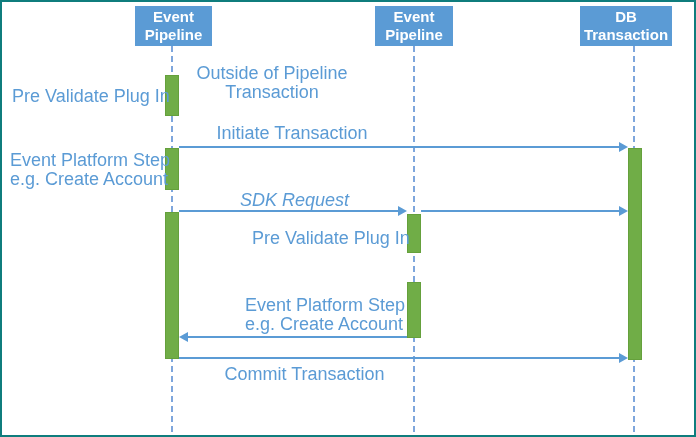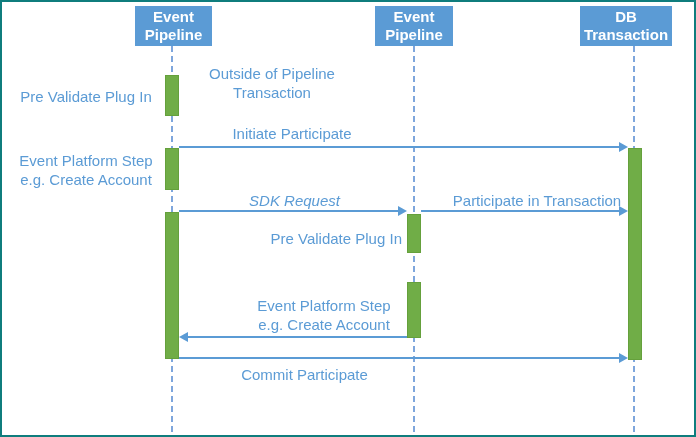--- a/index.html
+++ b/index.html
@@ -53,21 +53,21 @@
   .head-left{
     position:absolute;
     width:0;height:0;
     border-top:5px solid transparent;
     border-bottom:5px solid transparent;
     border-right:9px solid #5b9bd5;
   }
   .lbl{
     position:absolute;
     color:#5b9bd5;
-    font-size:15px;
+    font-size:18px;
     line-height:19px;
     text-align:center;
     white-space:nowrap;
   }
 </style>
 </head>
 <body>
 
 <div id="frame">
 
@@ -90,36 +90,35 @@
 
   <div class="activation" style="left:163px;top:73px;height:41px;"></div>
   <div class="activation" style="left:163px;top:146px;height:42px;"></div>
   <div class="activation" style="left:163px;top:210px;height:147px;"></div>
   <div class="activation" style="left:405px;top:212px;height:39px;"></div>
   <div class="activation" style="left:405px;top:280px;height:56px;"></div>
   <div class="activation" style="left:626px;top:146px;height:212px;"></div>
 
   <div class="msg-line" style="left:177px;top:144px;width:441px;"></div>
   <div class="head-right" style="left:617px;top:140px;"></div>
-  <div class="lbl" style="left:200px;top:122px;width:180px;">Initiate Participate</div>
+  <div class="lbl" style="left:200px;top:122px;width:180px;">Initiate Transaction</div>
 
   <div class="msg-line" style="left:177px;top:208px;width:220px;"></div>
   <div class="head-right" style="left:396px;top:204px;"></div>
   <div class="lbl" style="left:210px;top:189px;width:165px;font-style:italic;">SDK Request</div>
 
   <div class="msg-line" style="left:419px;top:208px;width:199px;"></div>
   <div class="head-right" style="left:617px;top:204px;"></div>
-  <div class="lbl" style="left:440px;top:189px;width:190px;">Participate in Transaction</div>
 
   <div class="msg-line" style="left:186px;top:334px;width:219px;"></div>
   <div class="head-left" style="left:177px;top:330px;"></div>
 
   <div class="msg-line" style="left:177px;top:355px;width:441px;"></div>
   <div class="head-right" style="left:617px;top:351px;"></div>
-  <div class="lbl" style="left:215px;top:363px;width:175px;">Commit Participate</div>
+  <div class="lbl" style="left:215px;top:363px;width:175px;">Commit Transaction</div>
 
   <div class="lbl" style="left:10px;top:85px;width:148px;">Pre Validate Plug In</div>
 
   <div class="lbl" style="left:188px;top:62px;width:164px;">
     <div>Outside of Pipeline</div>
     <div>Transaction</div>
   </div>
 
   <div class="lbl" style="left:8px;top:149px;width:152px;">
     <div>Event Platform Step</div>

